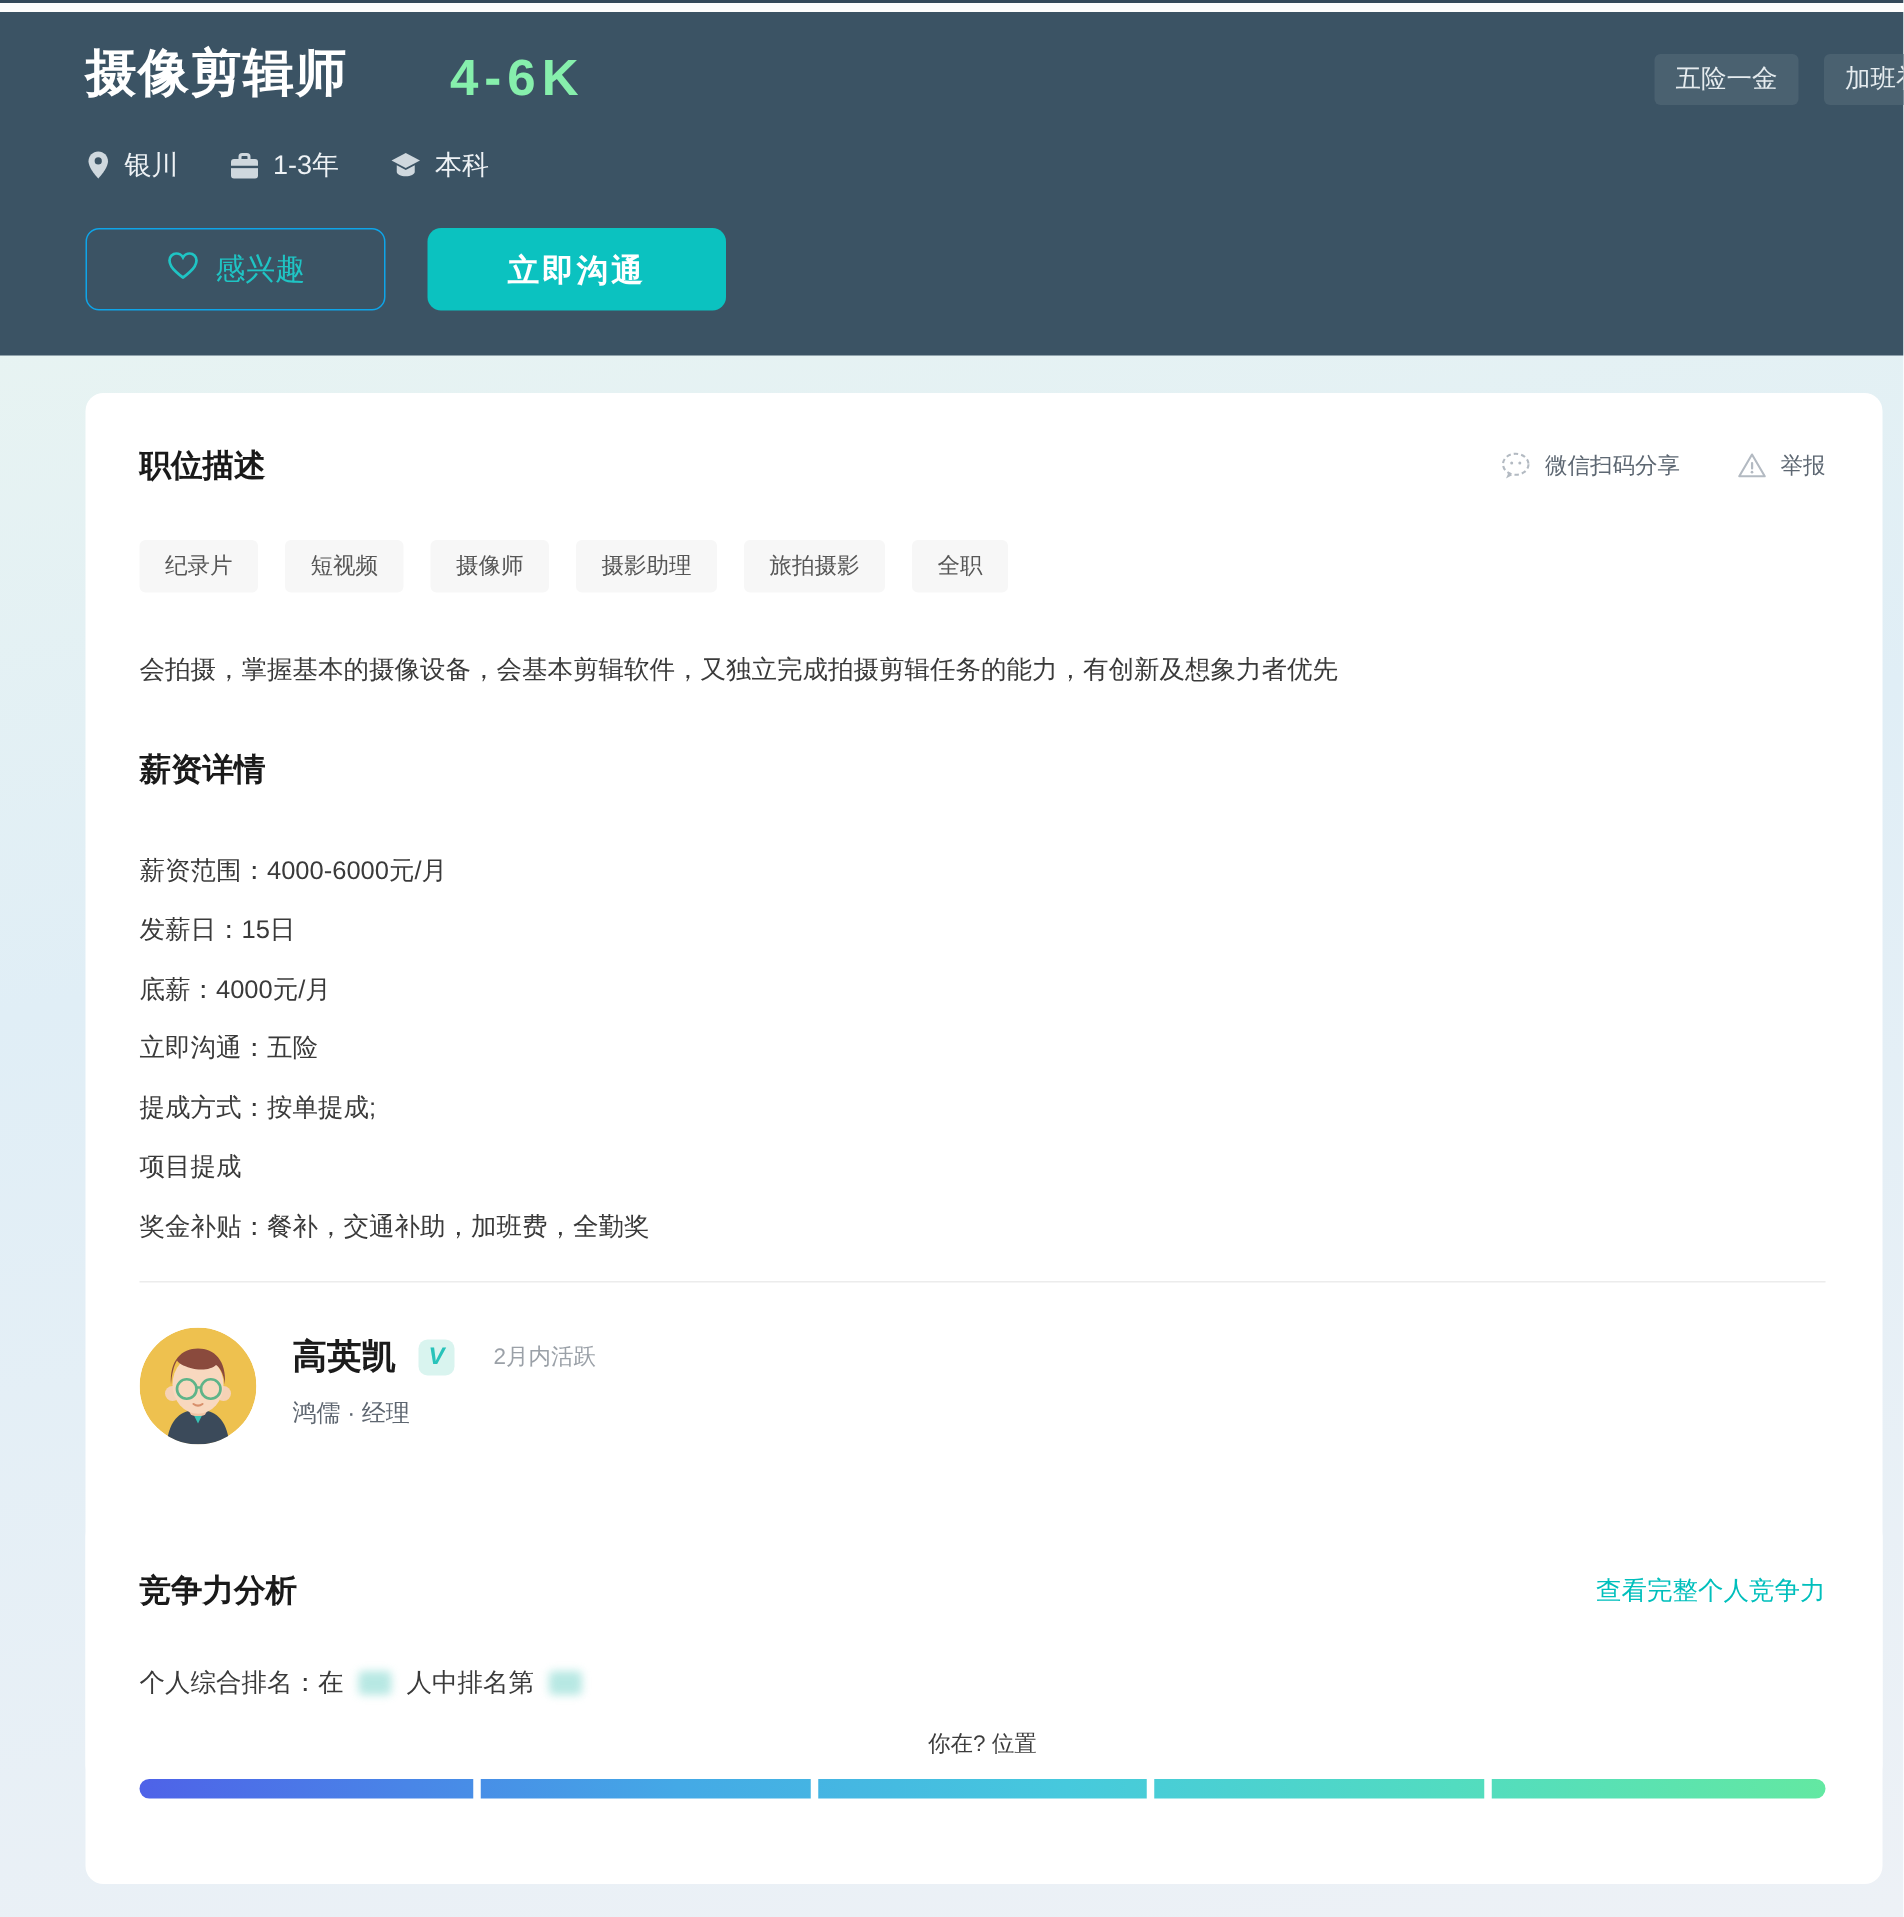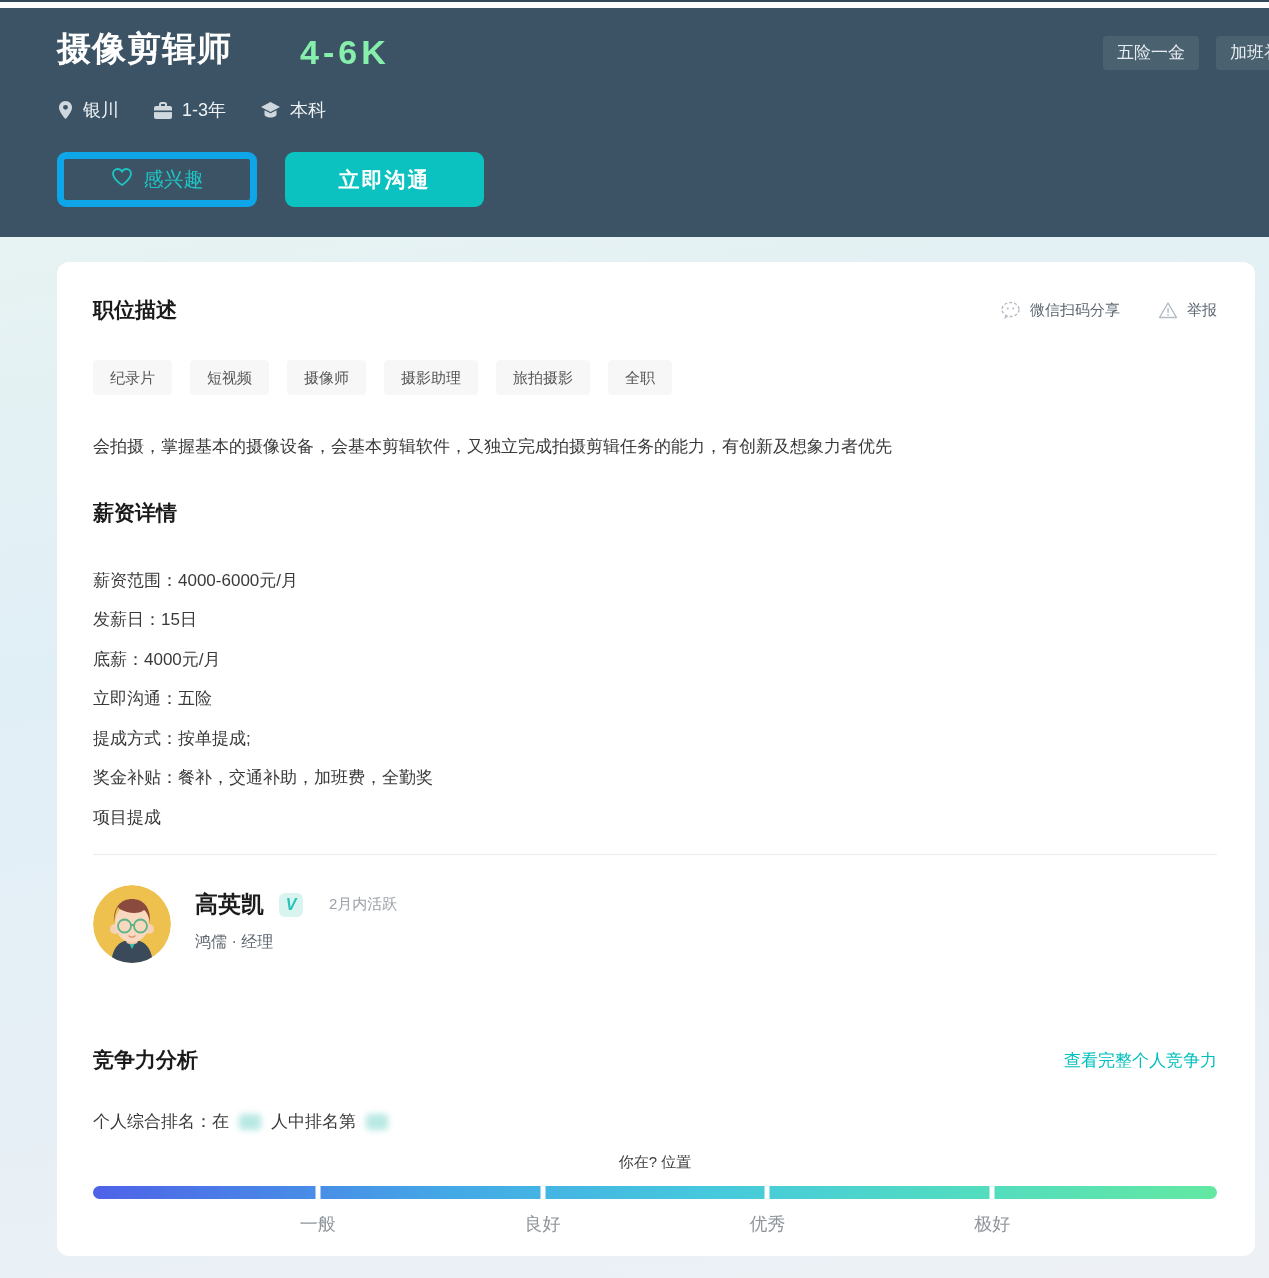--- a/index.html
+++ b/index.html
@@ -27,21 +27,21 @@
   .benefit-tag {
     background: #4a6170; color: #e6ecef; font-size: 17px;
     padding: 6px 14px; border-radius: 4px; line-height: 22px;
   }
   .meta-row { display: flex; align-items: center; gap: 34px; margin-top: 26px; font-size: 18px; color: #eef2f5; }
   .meta-item { display: flex; align-items: center; gap: 9px; justify-content: space-between; }
   .meta-item svg { display: block; }
   .action-row { display: flex; gap: 28px; margin-top: 30px; }
   .btn-interest {
     width: 200px; height: 55px; background: transparent;
-    border: 7px solid #0ea5e9; border-radius: 9px; color: #1fc4c4;
+    border: 1px solid #0ea5e9; border-radius: 9px; color: #1fc4c4;
     font-size: 20px; font-family: inherit;
     display: flex; align-items: center; justify-content: center; gap: 11px; cursor: pointer;
   }
   .btn-chat {
     width: 199px; height: 55px; background: #0bc2c0; border: none; border-radius: 9px;
     color: #ffffff; font-size: 21px; font-weight: bold; font-family: inherit;
     letter-spacing: 2px; cursor: pointer;
   }
 
   
@@ -202,22 +202,22 @@
     <p class="job-desc">会拍摄，掌握基本的摄像设备，会基本剪辑软件，又独立完成拍摄剪辑任务的能力，有创新及想象力者优先</p>
 
     <h2 class="section-title salary-title">薪资详情</h2>
 
     <div class="salary-lines">
       <p class="salary-line">薪资范围：4000-6000元/月</p>
       <p class="salary-line">发薪日：15日</p>
       <p class="salary-line">底薪：4000元/月</p>
       <p class="salary-line">立即沟通：五险</p>
       <p class="salary-line">提成方式：按单提成;</p>
+      <p class="salary-line">项目提成</p>
       <p class="salary-line">奖金补贴：餐补，交通补助，加班费，全勤奖</p>
-      <p class="salary-line">项目提成</p>
     </div>
 
     <hr class="divider">
 
     <div class="recruiter">
       <div class="avatar">
         <svg width="78" height="78" viewBox="0 0 78 78">
           <circle cx="39" cy="39" r="39" fill="#eec14f"></circle>
           <circle cx="22" cy="44" r="5" fill="#f6d2b6"></circle>
           <circle cx="56" cy="44" r="5" fill="#f6d2b6"></circle>
@@ -258,20 +258,14 @@
 
     <div class="marker-label">你在? 位置</div>
 
     <div class="bar-wrap">
       <span class="bar-gap gap-1"></span>
       <span class="bar-gap gap-2"></span>
       <span class="bar-gap gap-3"></span>
       <span class="bar-gap gap-4"></span>
     </div>
 
-    <div class="scale-labels">
-      <span class="scale-label sl-1">一般</span>
-      <span class="scale-label sl-2">良好</span>
-      <span class="scale-label sl-3">优秀</span>
-      <span class="scale-label sl-4">极好</span>
-    </div>
   </div>
 </div>
 
 </body></html>

